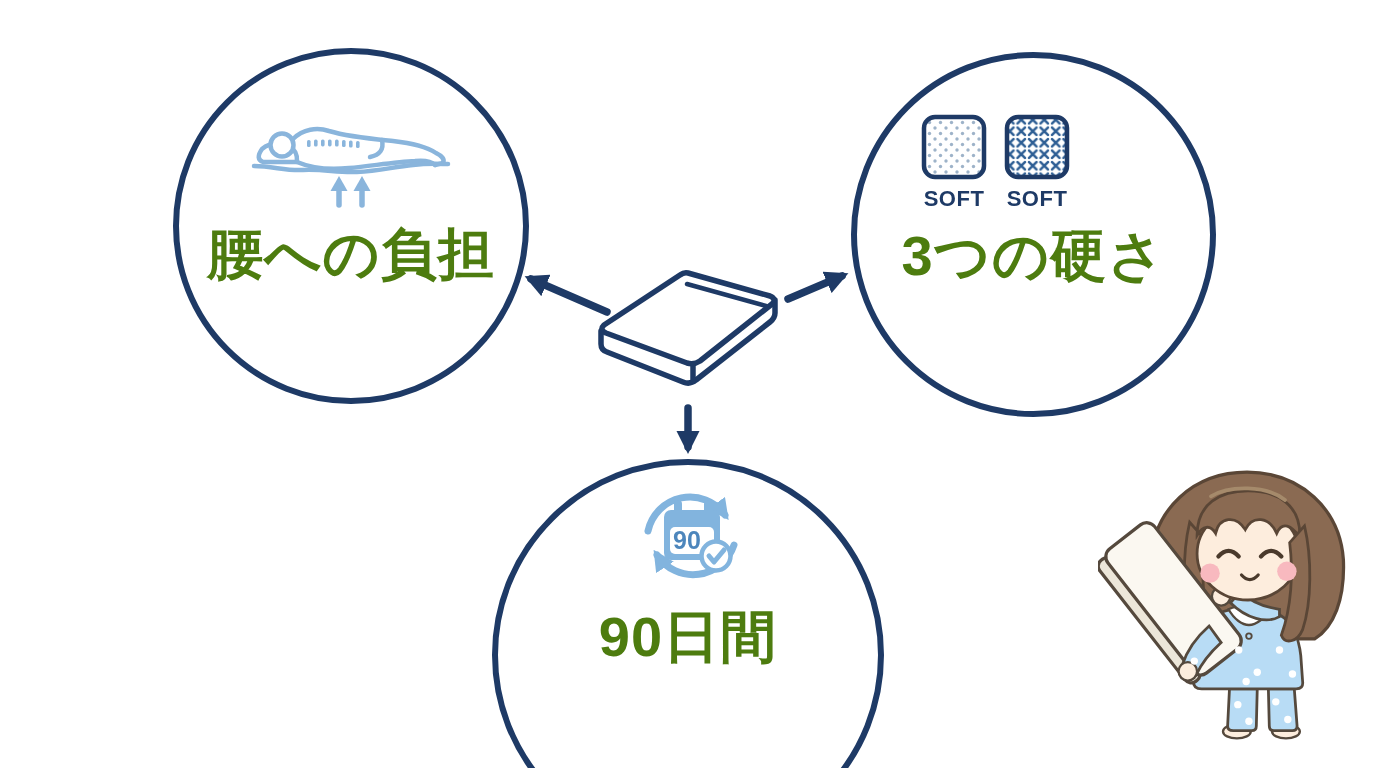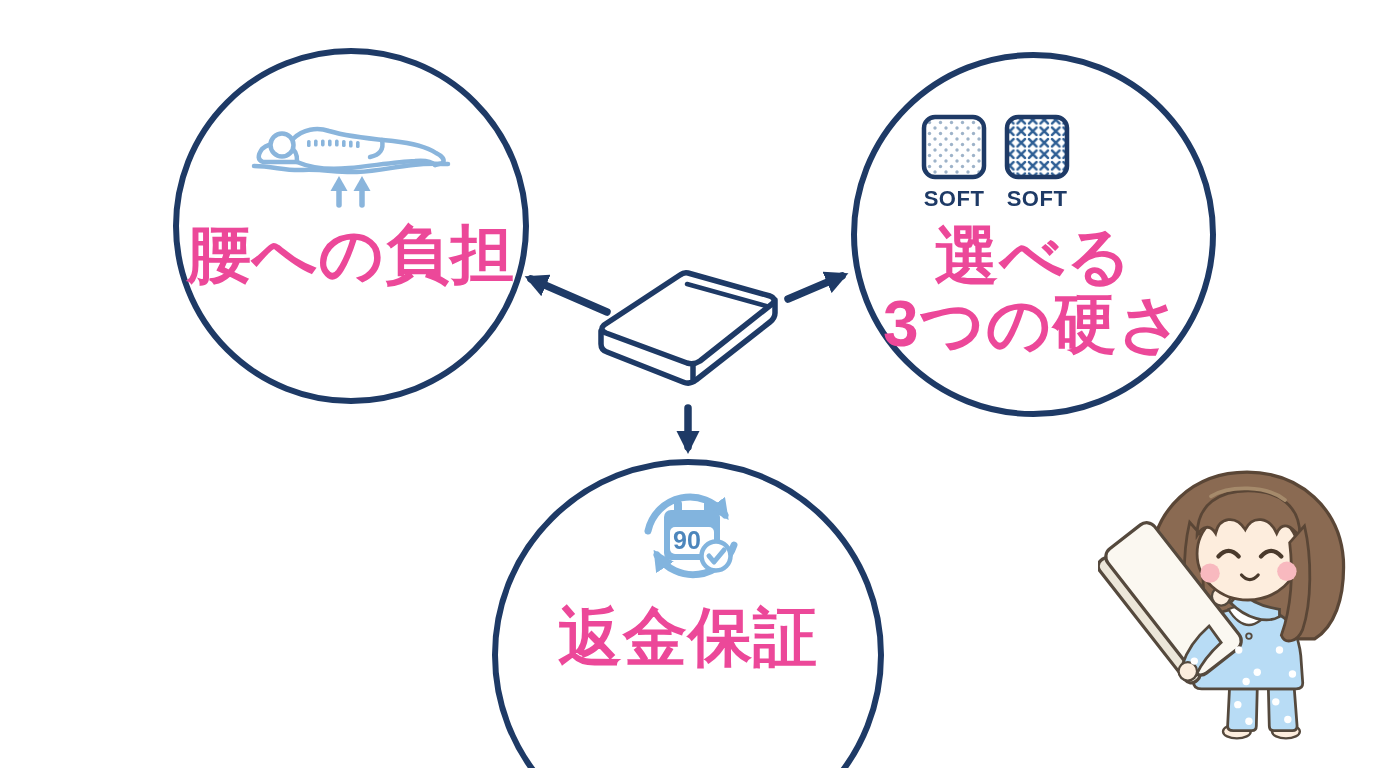--- a/index.html
+++ b/index.html
@@ -9,21 +9,21 @@
   }
   .circle{
     position:absolute;border:6px solid #1e3a66;border-radius:50%;
     background:#ffffff;box-sizing:border-box;
   }
   .c-back{left:173px;top:48px;width:356px;height:356px;}
   .c-firm{left:851px;top:52px;width:365px;height:365px;}
   .c-guar{left:492px;top:459px;width:392px;height:392px;}
   .feature-text{
     position:absolute;left:0;width:100%;text-align:center;
-    color:#ec4899;font-weight:bold;font-size:64px;line-height:68px;
+    color:#4d7c0f;font-weight:bold;font-size:56px;line-height:68px;
     letter-spacing:1px;white-space:nowrap;
   }
   .abs{position:absolute;}
   .sq-row{
     position:absolute;display:flex;gap:17px;left:64px;top:56px;
   }
   .sq-item{position:relative;width:66px;height:66px;}
   .sq-label{
     position:absolute;top:72px;left:50%;transform:translateX(-50%);
     color:#1e3a66;font-weight:bold;font-size:22px;letter-spacing:0.5px;
@@ -87,21 +87,20 @@
             <pattern id="pat-hard" width="11.5" height="11.5" patternUnits="userSpaceOnUse">
               <path d="M2,2 L9.5,9.5 M9.5,2 L2,9.5" stroke="#2d5e94" stroke-width="2.6" stroke-linecap="round"></path>
             </pattern>
           </defs>
           <rect x="3" y="3" width="60" height="60" rx="11" fill="url(#pat-hard)" stroke="#1e3a66" stroke-width="4.5"></rect>
         </svg>
         <div class="sq-label">SOFT</div>
       </div>
     </div>
     <div class="feature-text" style="top:164px">
-      <div>選べる</div>
       <div>3つの硬さ</div>
     </div>
   </div>
 
   <div class="circle c-guar">
     <svg class="abs" style="left:139px;top:18px" width="112" height="112" viewBox="0 0 112 112">
       <defs>
         <marker id="ah-cal" viewBox="0 0 10 10" refX="7" refY="5" markerWidth="3" markerHeight="3" orient="auto">
           <path d="M0,0 L10,5 L0,10 Z" fill="#82b4de"></path>
         </marker>
@@ -116,21 +115,21 @@
         <rect x="27" y="27" width="56" height="50" rx="7" fill="#82b4de"></rect>
         <rect x="33" y="44" width="44" height="27" rx="5" fill="#ffffff"></rect>
         <text x="50" y="66" text-anchor="middle" font-size="25" font-weight="bold" fill="#4d86bc" font-family="Liberation Sans, sans-serif">90</text>
       </g>
       <g>
         <circle cx="79" cy="73" r="14.5" fill="#ffffff" stroke="#82b4de" stroke-width="4.5"></circle>
         <path d="M 72,73 L 77,79 L 87,67" fill="none" stroke="#82b4de" stroke-width="5" stroke-linecap="round" stroke-linejoin="round"></path>
       </g>
     </svg>
     <div class="feature-text" style="top:138px">
-      <div>返金保証</div>
+      <div>90日間</div>
     </div>
   </div>
 
   <svg class="abs" style="left:594px;top:265px" width="192" height="126" viewBox="0 0 192 126">
     <g stroke="#1e3a66" stroke-width="5.5" stroke-linecap="round" stroke-linejoin="round" fill="none">
       <path d="M 94,8 L 176,31 Q 183,34 178,39 L 106,96 Q 100,100 93,98 L 12,68 Q 5,65 10,60 L 86,10 Q 90,7 94,8 Z" fill="#ffffff"></path>
       <path d="M 7,66 L 7,79 Q 7,85 13,87 L 89,117 Q 96,120 102,115 L 176,57 Q 181,53 181,48 L 181,35"></path>
       <path d="M 99,100 L 99,116"></path>
       <path d="M 93,19 L 172,41" stroke-width="4.5"></path>
     </g>

